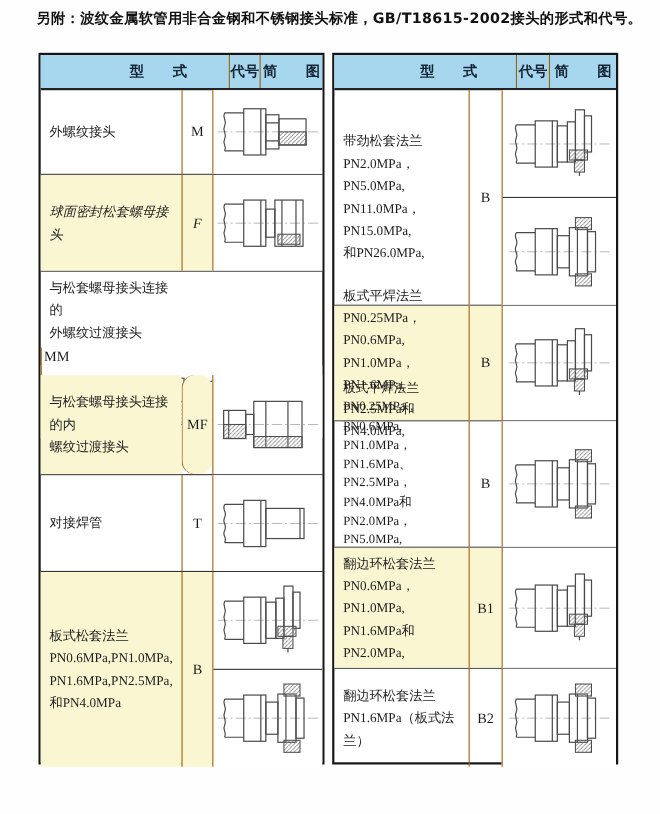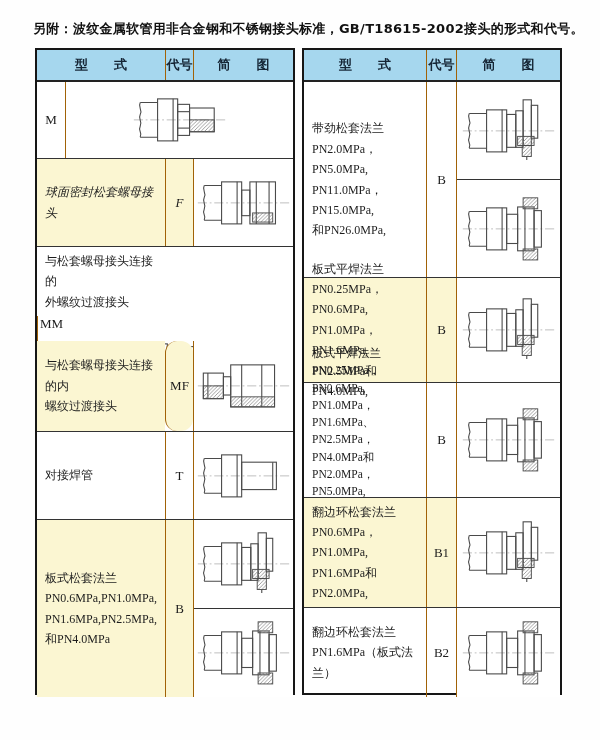--- a/index.html
+++ b/index.html
@@ -3,31 +3,31 @@
 <meta charset="utf-8">
 <style>
   html,body{margin:0;padding:0;}
   body{
     width:600px;height:740px;background:#ffffff;
     font-family:"DejaVu Sans","Liberation Sans",sans-serif;
     color:#1d1d1d;overflow:hidden;
   }
   .page{position:relative;width:600px;height:740px;background:#fefefe;}
   .title{
-    position:absolute;left:33px;top:20px;width:560px;
+    position:absolute;left:33px;top:8px;width:560px;
     font-size:13px;font-weight:700;letter-spacing:0.3px;color:#111;
   }
   .tbl{
     position:absolute;top:48px;height:647px;width:260px;
     border:2px solid #161616;background:#ffffff;box-sizing:border-box;
     display:flex;flex-direction:column;
   }
   .tbl-left{left:35px;}
   .tbl-right{left:302px;}
-  .hdr{display:flex;height:30px;flex:none;background:var(--header-bg,#a6d7ee);border-bottom:2px solid #222;}
+  .hdr{display:flex;height:30px;flex:none;background:var(--header-bg,#a6d7ee);border-bottom:2px solid #222;padding-left:43px;}
   .hdr .cell{
     display:flex;align-items:center;justify-content:center;
     font-size:13px;font-weight:700;color:#152535;box-sizing:border-box;
   }
   .row{display:flex;flex:none;border-top:1px solid #333;box-sizing:border-box;}
   .row:first-child{border-top:none;}
   .cell{box-sizing:border-box;}
   .cell + .cell{border-left:1px solid #a16207;}
   .c-type{
     font-family:"Liberation Serif","DejaVu Serif",serif;
@@ -52,20 +52,21 @@
   <div class="title">另附：波纹金属软管用非合金钢和不锈钢接头标准，GB/T18615-2002接头的形式和代号。</div>
 
   <div class="tbl tbl-left">
     <div class="hdr">
       <div class="cell hc-type" style="width: 128px; display: flex;">型　　式</div>
       <div class="cell hc-code" style="width: 28px;">代号</div>
       <div class="cell hc-diag" style="flex: 1 1 0%;">简　　图</div>
     </div>
     <div id="left-rows">
         <div class="row" style="height: 76px;">
+          <div class="cell c-type" style="width: 128px;">外螺纹接头</div>
           <div class="cell c-code" style="width: 28px;">M</div>
           <div class="cell c-diag">
             <div class="diag">
               <svg viewBox="0 0 104 72" preserveAspectRatio="xMidYMid meet">
                 <defs>
                   <pattern id="h1" width="4" height="4" patternUnits="userSpaceOnUse">
                     <path d="M0 4 L4 0" stroke="#8a8a8a" stroke-width="0.9"></path>
                   </pattern>
                 </defs>
                 <line x1="2" y1="36" x2="102" y2="36" stroke="#9a9a9a" stroke-width="0.7" stroke-dasharray="10 3 2 3"></line>

